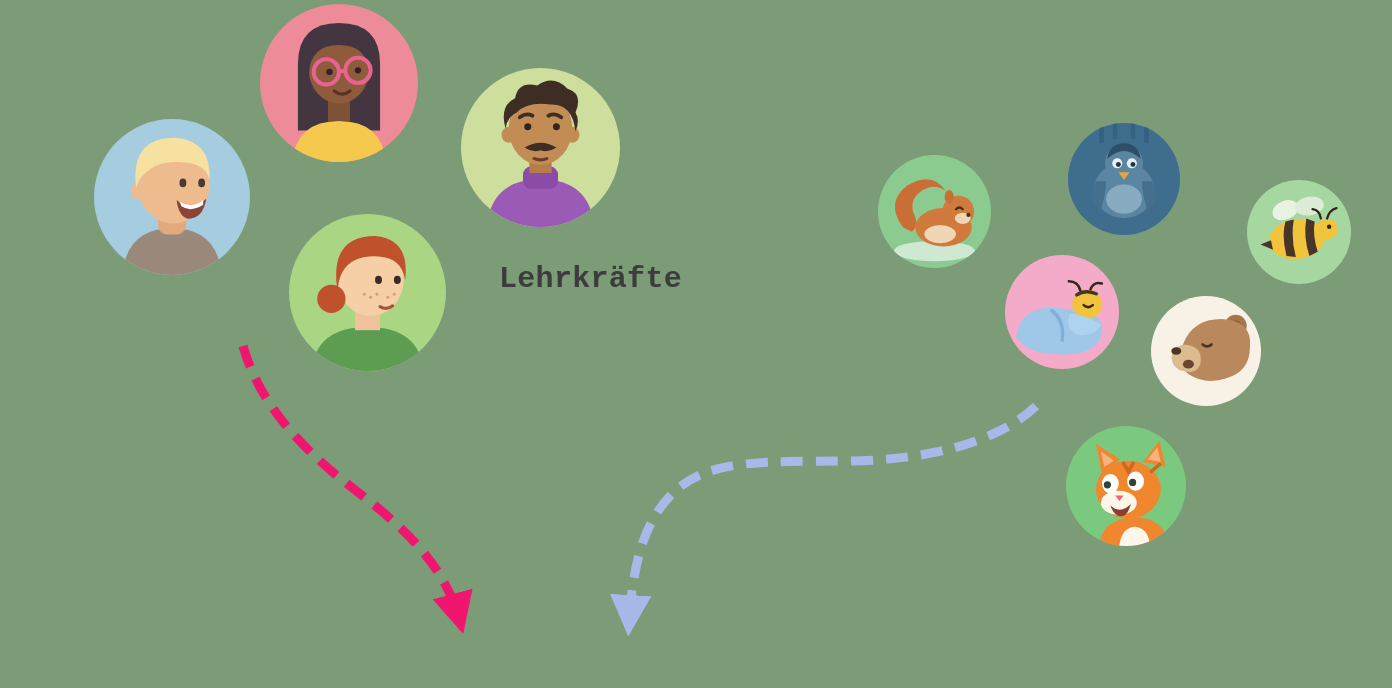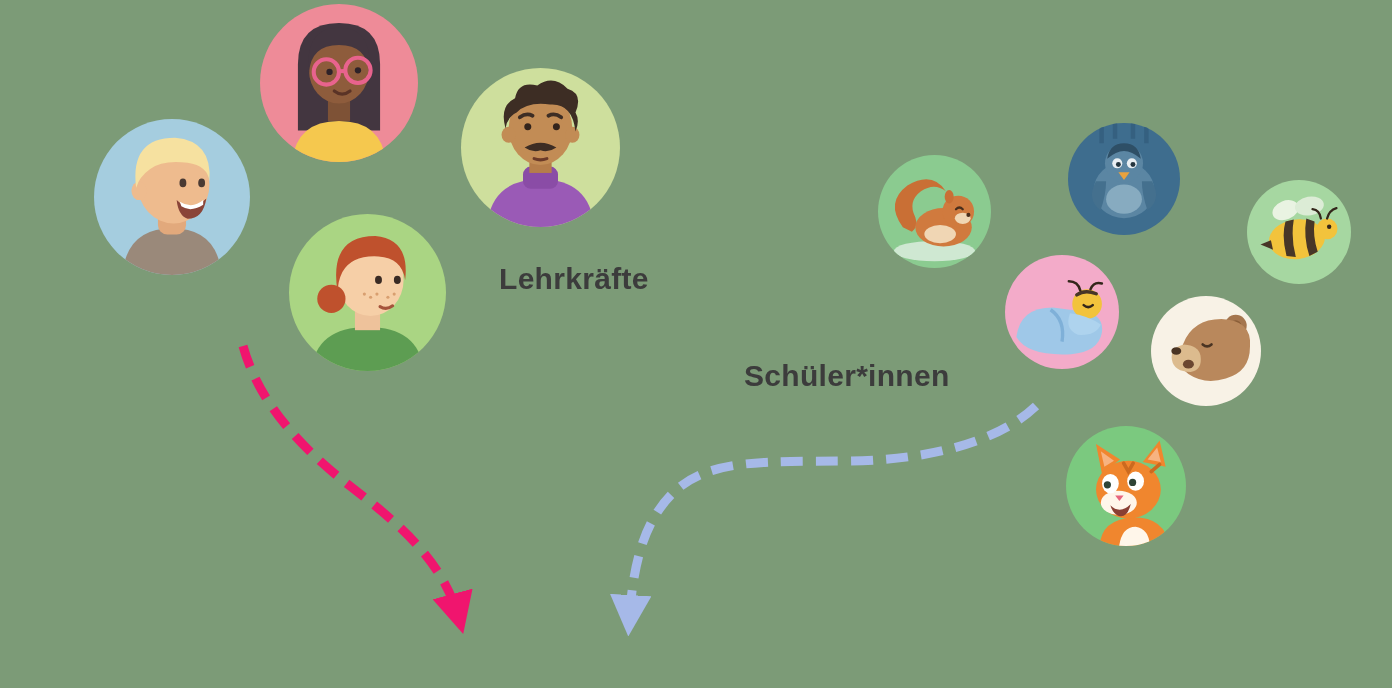--- a/index.html
+++ b/index.html
@@ -7,20 +7,21 @@
   body {
     background: var(--background, #7c9b77);
     font-family: "Liberation Sans", sans-serif;
     overflow: hidden;
   }
   .canvas {
     position: relative;
     width: 1392px;
     height: 688px;
     overflow: hidden;
+    font-family: Liberation Mono, monospace;
   }
   .avatar {
     position: absolute;
     border-radius: 50%;
   }
   .avatar svg { display: block; width: 100%; height: 100%; }
   .group-label {
     position: absolute;
     font-weight: bold;
     font-size: 30px;
@@ -297,15 +298,14 @@
         <ellipse cx="58" cy="46" rx="7" ry="8" fill="#ffffff"></ellipse>
         <circle cx="34.5" cy="49" r="3" fill="#2e4436"></circle>
         <circle cx="55.5" cy="47" r="3" fill="#2e4436"></circle>
         <path d="M41 58 L48 58 L44.5 62.5 Z" fill="#e8657e"></path>
         <path d="M37 66 Q45 74 54 65 Q51 77 44 75 Q39 73 37 66 Z" fill="#8a3f33"></path>
         <path d="M71 38 L78 32" stroke="#cc6a1f" stroke-width="3" stroke-linecap="round"></path>
       </g>
     </svg>
   </div>
 
-  <div class="group-label" style="left:744px;top:359px">Schüler*innen</div>
 
 </div>
 
 </body></html>

